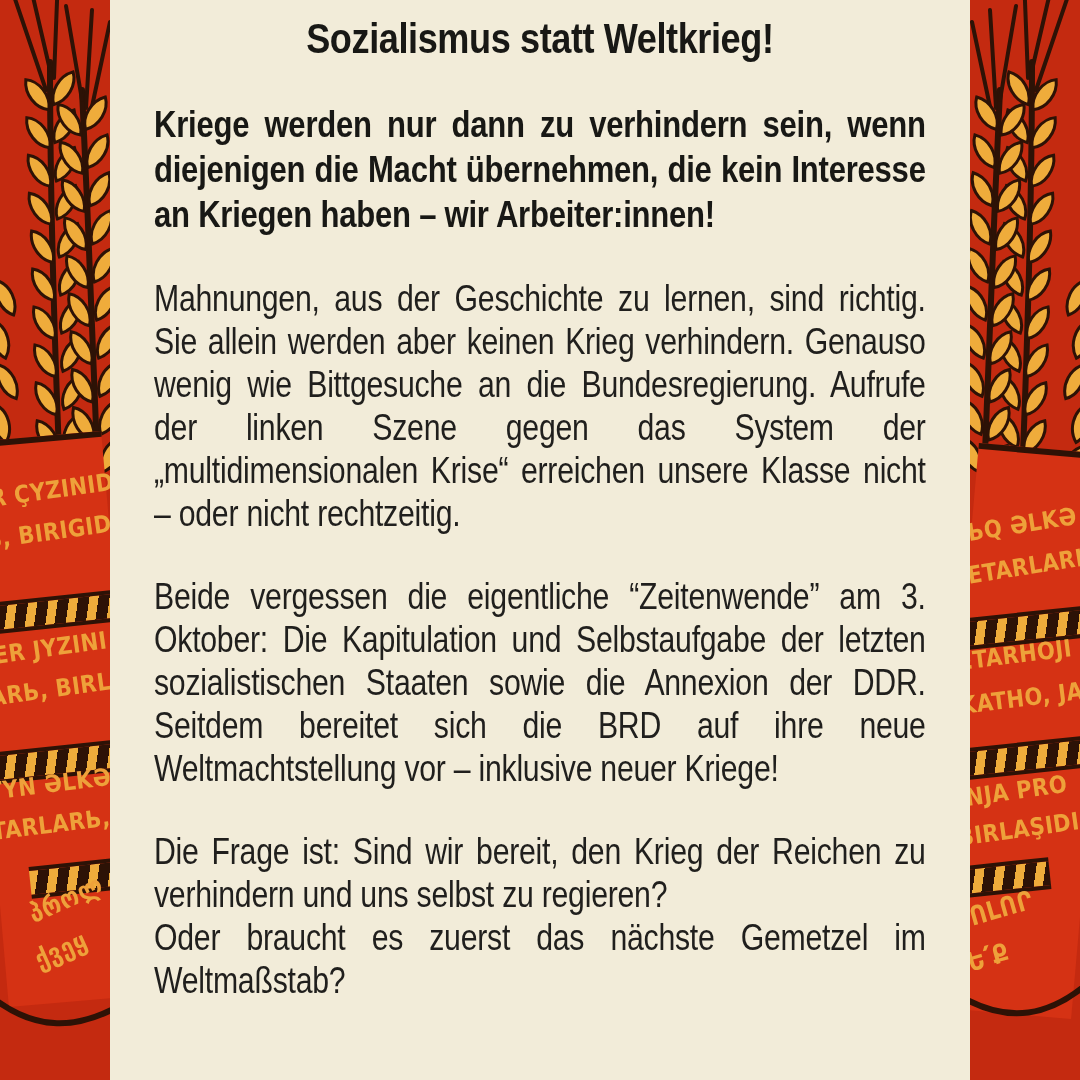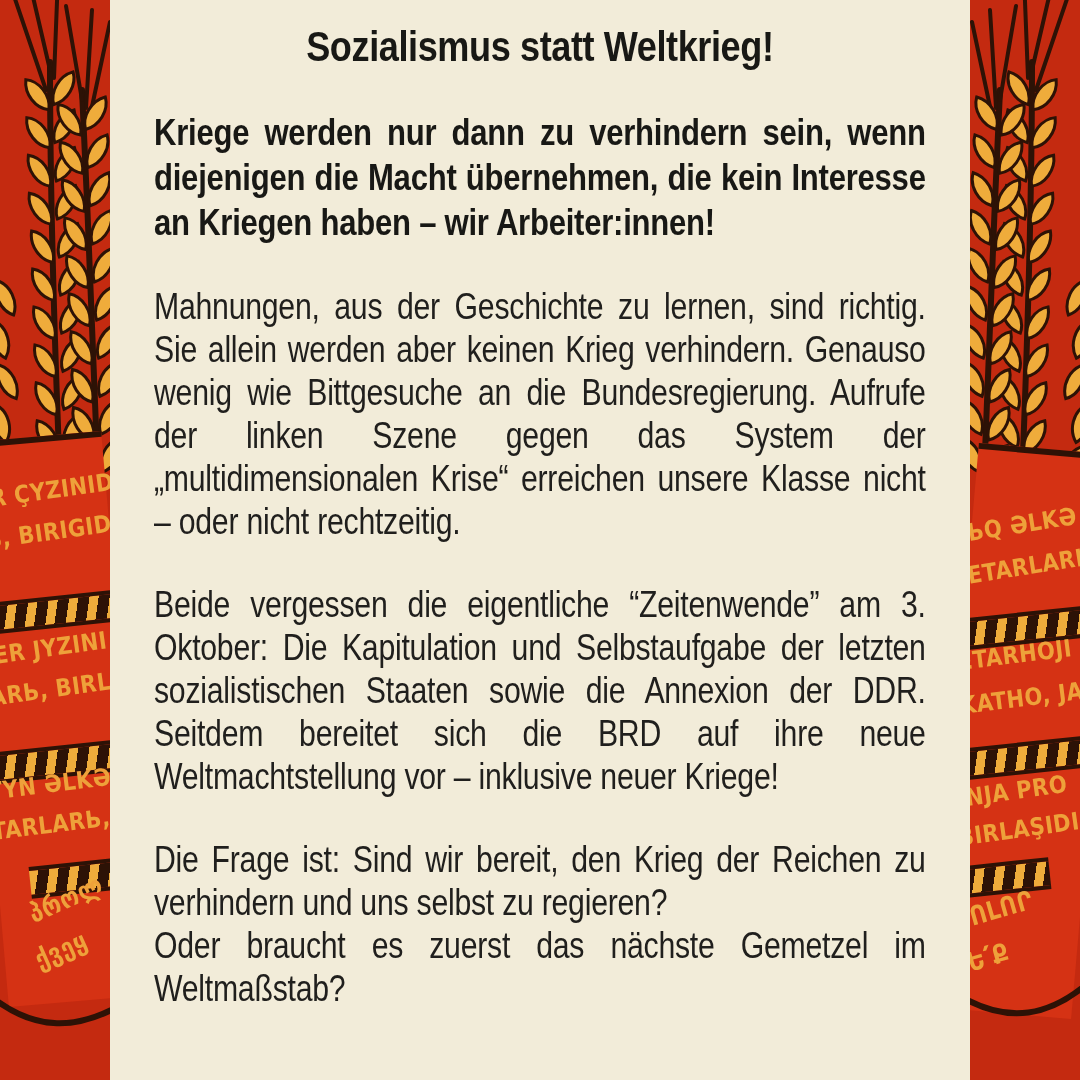--- a/index.html
+++ b/index.html
@@ -43,21 +43,21 @@
     background:repeating-linear-gradient(104deg,var(--wheat-gold) 0 9px,var(--outline-dark) 9px 20px);
     border-top:4px solid var(--outline-dark);
     border-bottom:4px solid var(--outline-dark);
     transform:rotate(-6deg);
   }
   .ribbon-end{position:absolute;pointer-events:none;}
   
   .panel{
     position:absolute;left:110px;top:0;width:860px;height:1080px;
     background:var(--panel-cream);box-sizing:border-box;
-    padding:14px 44px 0 44px;color:var(--ink);
+    padding:6px 44px 0 44px;color:var(--ink);
   }
   .squeeze{width:119%;transform:scaleX(0.84);transform-origin:left top;}
   .headline{
     font-size:43px;font-weight:700;text-align:center;line-height:1.25;
     margin:6px 0 36px 0;color:#181815;letter-spacing:-0.5px;
   }
   .p{
     text-align:justify;margin:0 0 40px 0;letter-spacing:-0.3px;
     hyphens:none;
   }

